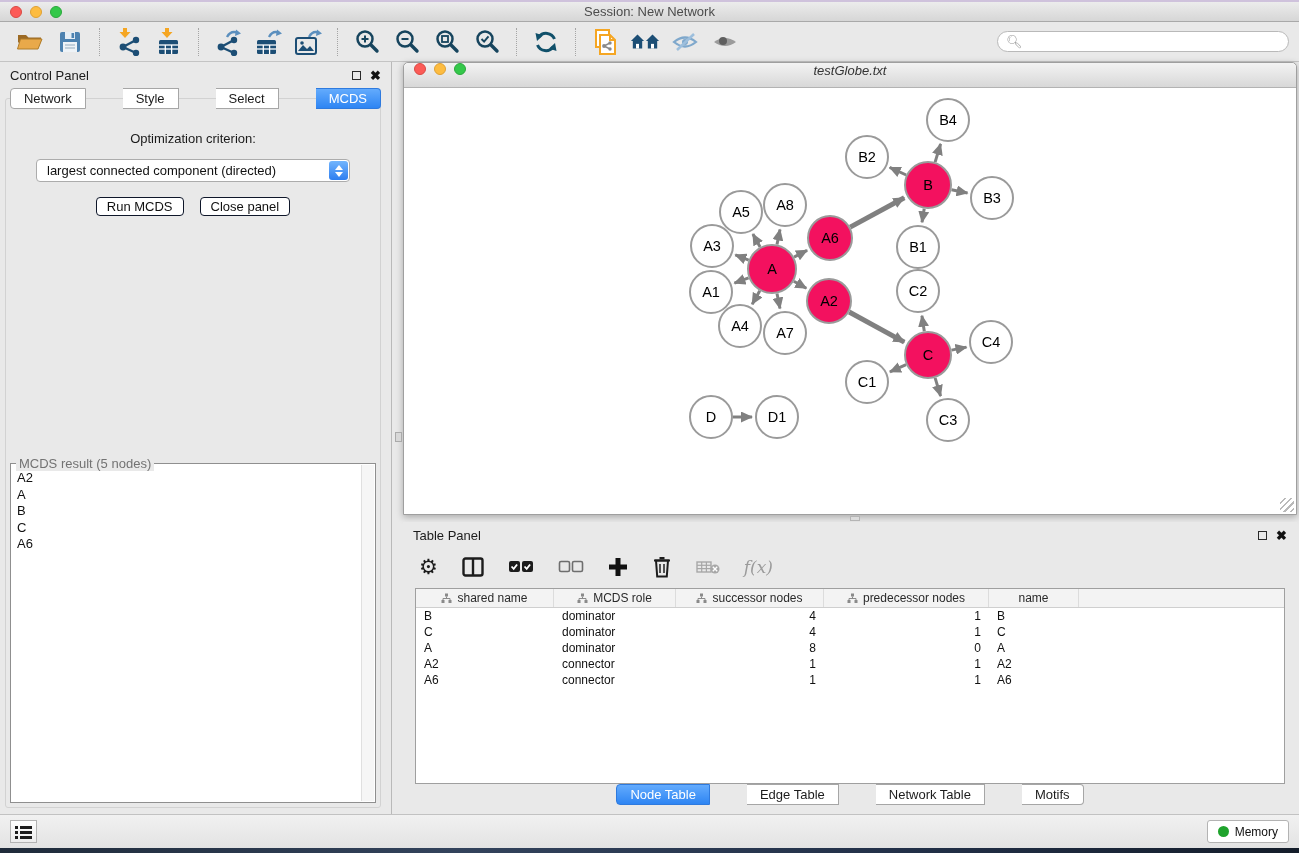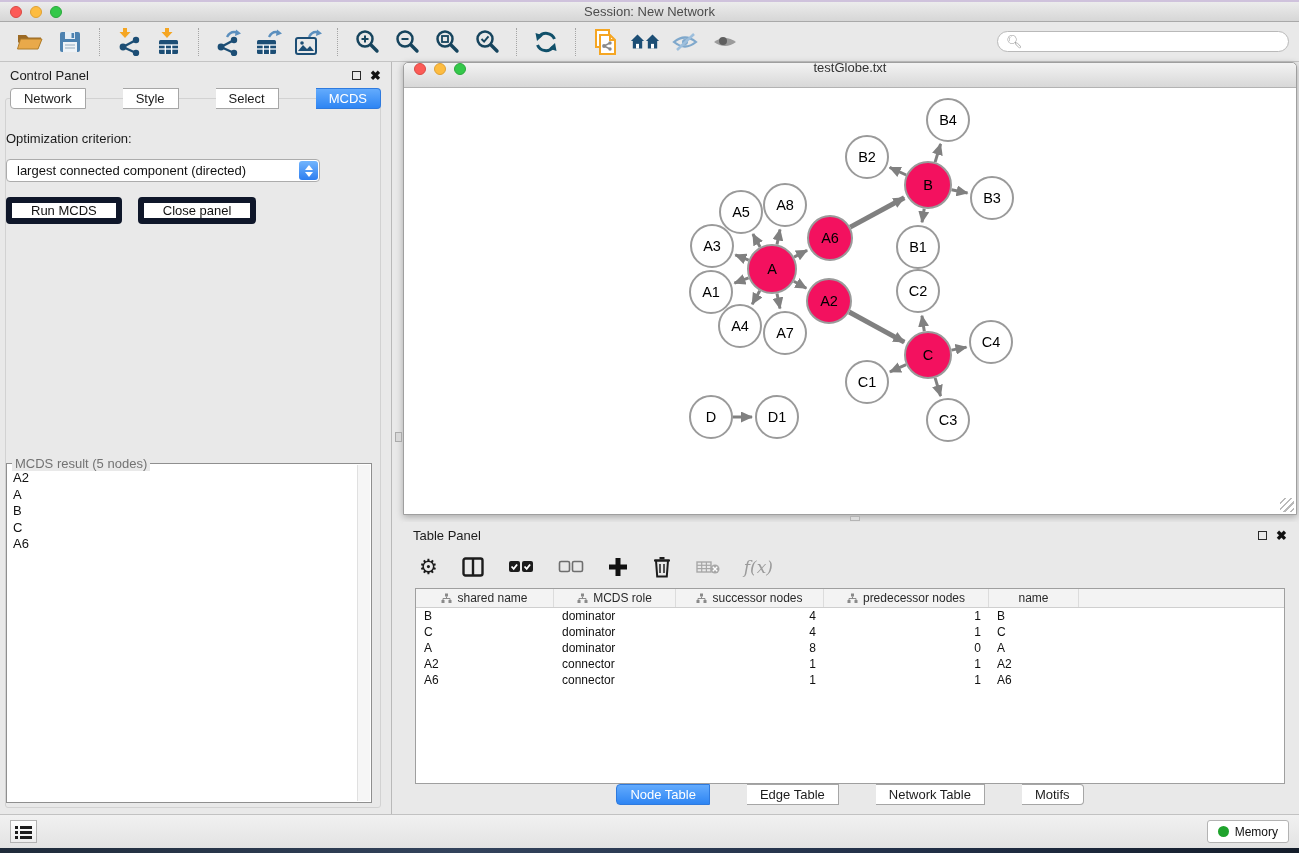--- a/index.html
+++ b/index.html
@@ -37,49 +37,49 @@
   .close-icon { font-size:13px; font-weight:bold; color:#111; line-height:1; }
 
   .seg-tabs { display:flex; justify-content:center; position:relative; z-index:2; flex:none;gap:37px; }
   .seg-tab { height:21px; padding:0 13px; font-size:13px; background:#fff; border:1px solid #a6a6a6; border-left:none;
              display:flex; align-items:center; color:#1c1c1c; cursor:default; }
   .seg-tab:first-child { border-left:1px solid #a6a6a6; border-radius:4px 0 0 4px; }
   .seg-tab:last-child { border-radius:0 4px 4px 0; }
   .seg-tab.active { background:linear-gradient(#63abfd,#2e85f3); color:#fff; border-color:#2e7ade; }
 
   .cp-body { flex:1; margin:-11px 10px 6px 5px; border:1px solid #d2d2d2; border-radius:3px; padding-top:32px;
-             display:flex; flex-direction:column; }
+             display:flex; flex-direction:column; align-items:center; }
   .opt-label { font-size:13px; color:#1a1a1a; }
   .combo { margin-top:13px; width:314px; height:23px; background:#fff; border:1px solid #acacac; border-radius:4px;
            position:relative; display:flex; align-items:center; padding-left:10px; font-size:13px; color:#111; }
   .combo-stepper { position:absolute; right:1px; top:1px; bottom:1px; width:19px; border-radius:3px;
                    background:linear-gradient(#72b5fd,#2e7ef0); display:flex; flex-direction:column;
                    align-items:center; justify-content:center; gap:2px; }
   .arrow-up { width:0; height:0; border-left:4px solid transparent; border-right:4px solid transparent; border-bottom:5px solid #fff; }
   .arrow-dn { width:0; height:0; border-left:4px solid transparent; border-right:4px solid transparent; border-top:5px solid #fff; }
   .btn-row { margin-top:15px; display:flex; gap:16px; }
-  .mac-btn { height:27px; padding:0 19px; background:#fff; border:6px solid #0f172a; border-radius:4px;
+  .mac-btn { height:19px; padding:0 10px; background:#fff; border:1px solid #0f172a; border-radius:4px;
              font-size:13px; color:#111; display:flex; align-items:center; font-family:inherit; }
   .cp-spacer { flex:1; }
   .result-box { position:relative; width:366px; height:340px; border:1px solid #8f8f8f; background:#fff; margin-bottom:4px; }
   .result-legend { position:absolute; top:-8px; left:5px; background:#e9e9e9; padding:0 3px; font-size:13px; color:#737373; }
   .result-list { position:absolute; inset:1px 14px 1px 1px; padding-top:5px; overflow:hidden; }
   .result-item { font-size:13px; color:#111; line-height:16.5px; padding-left:5px; }
   .result-scroll { position:absolute; top:1px; bottom:1px; right:1px; width:13px; background:#f6f6f6; border-left:1px solid #e0e0e0; }
 
   
   .v-grip { position:absolute; left:395px; top:370px; width:7px; height:10px; background:#d8d8d8; border:1px solid #aaa; }
 
   
   .right-col { flex:1; display:flex; flex-direction:column; padding-left:11px; padding-right:2px; }
 
   .net-window { height:453px; flex:none; border:1px solid #9f9f9f; border-radius:5px 5px 0 0; background:#fff;
                 box-shadow:0 2px 7px rgba(0,0,0,0.28); display:flex; flex-direction:column; }
   .net-titlebar { height:25px; flex:none; background:linear-gradient(#f3f3f3,#d8d8d8); border-bottom:1px solid #b3b3b3;
-                  border-radius:5px 5px 0 0; display:flex; align-items:flex-end; padding:12px 10px; position:relative; }
+                  border-radius:5px 5px 0 0; display:flex; align-items:flex-start; padding:0 10px; position:relative;font-style:italic; }
   .net-title-text { position:absolute; left:0; right:0; text-align:center; font-size:13px; color:#333; }
   .net-canvas { flex:1; position:relative; background:#fff; border-radius:0 0 1px 1px; }
   .net-canvas svg { position:absolute; inset:0; }
   .resize-grip { position:absolute; right:2px; bottom:2px; width:14px; height:14px;
                  background:repeating-linear-gradient(135deg, transparent 0 3px, #b9b9b9 3px 4.5px); }
   .gap-row { height:7px; flex:none; position:relative; }
   .h-grip { position:absolute; left:50%; top:1px; width:10px; height:5px; background:#dcdcdc; border:1px solid #b5b5b5; }
 
   
   .table-panel { flex:1; display:flex; flex-direction:column; background:#e9e9e9; min-height:0; }

